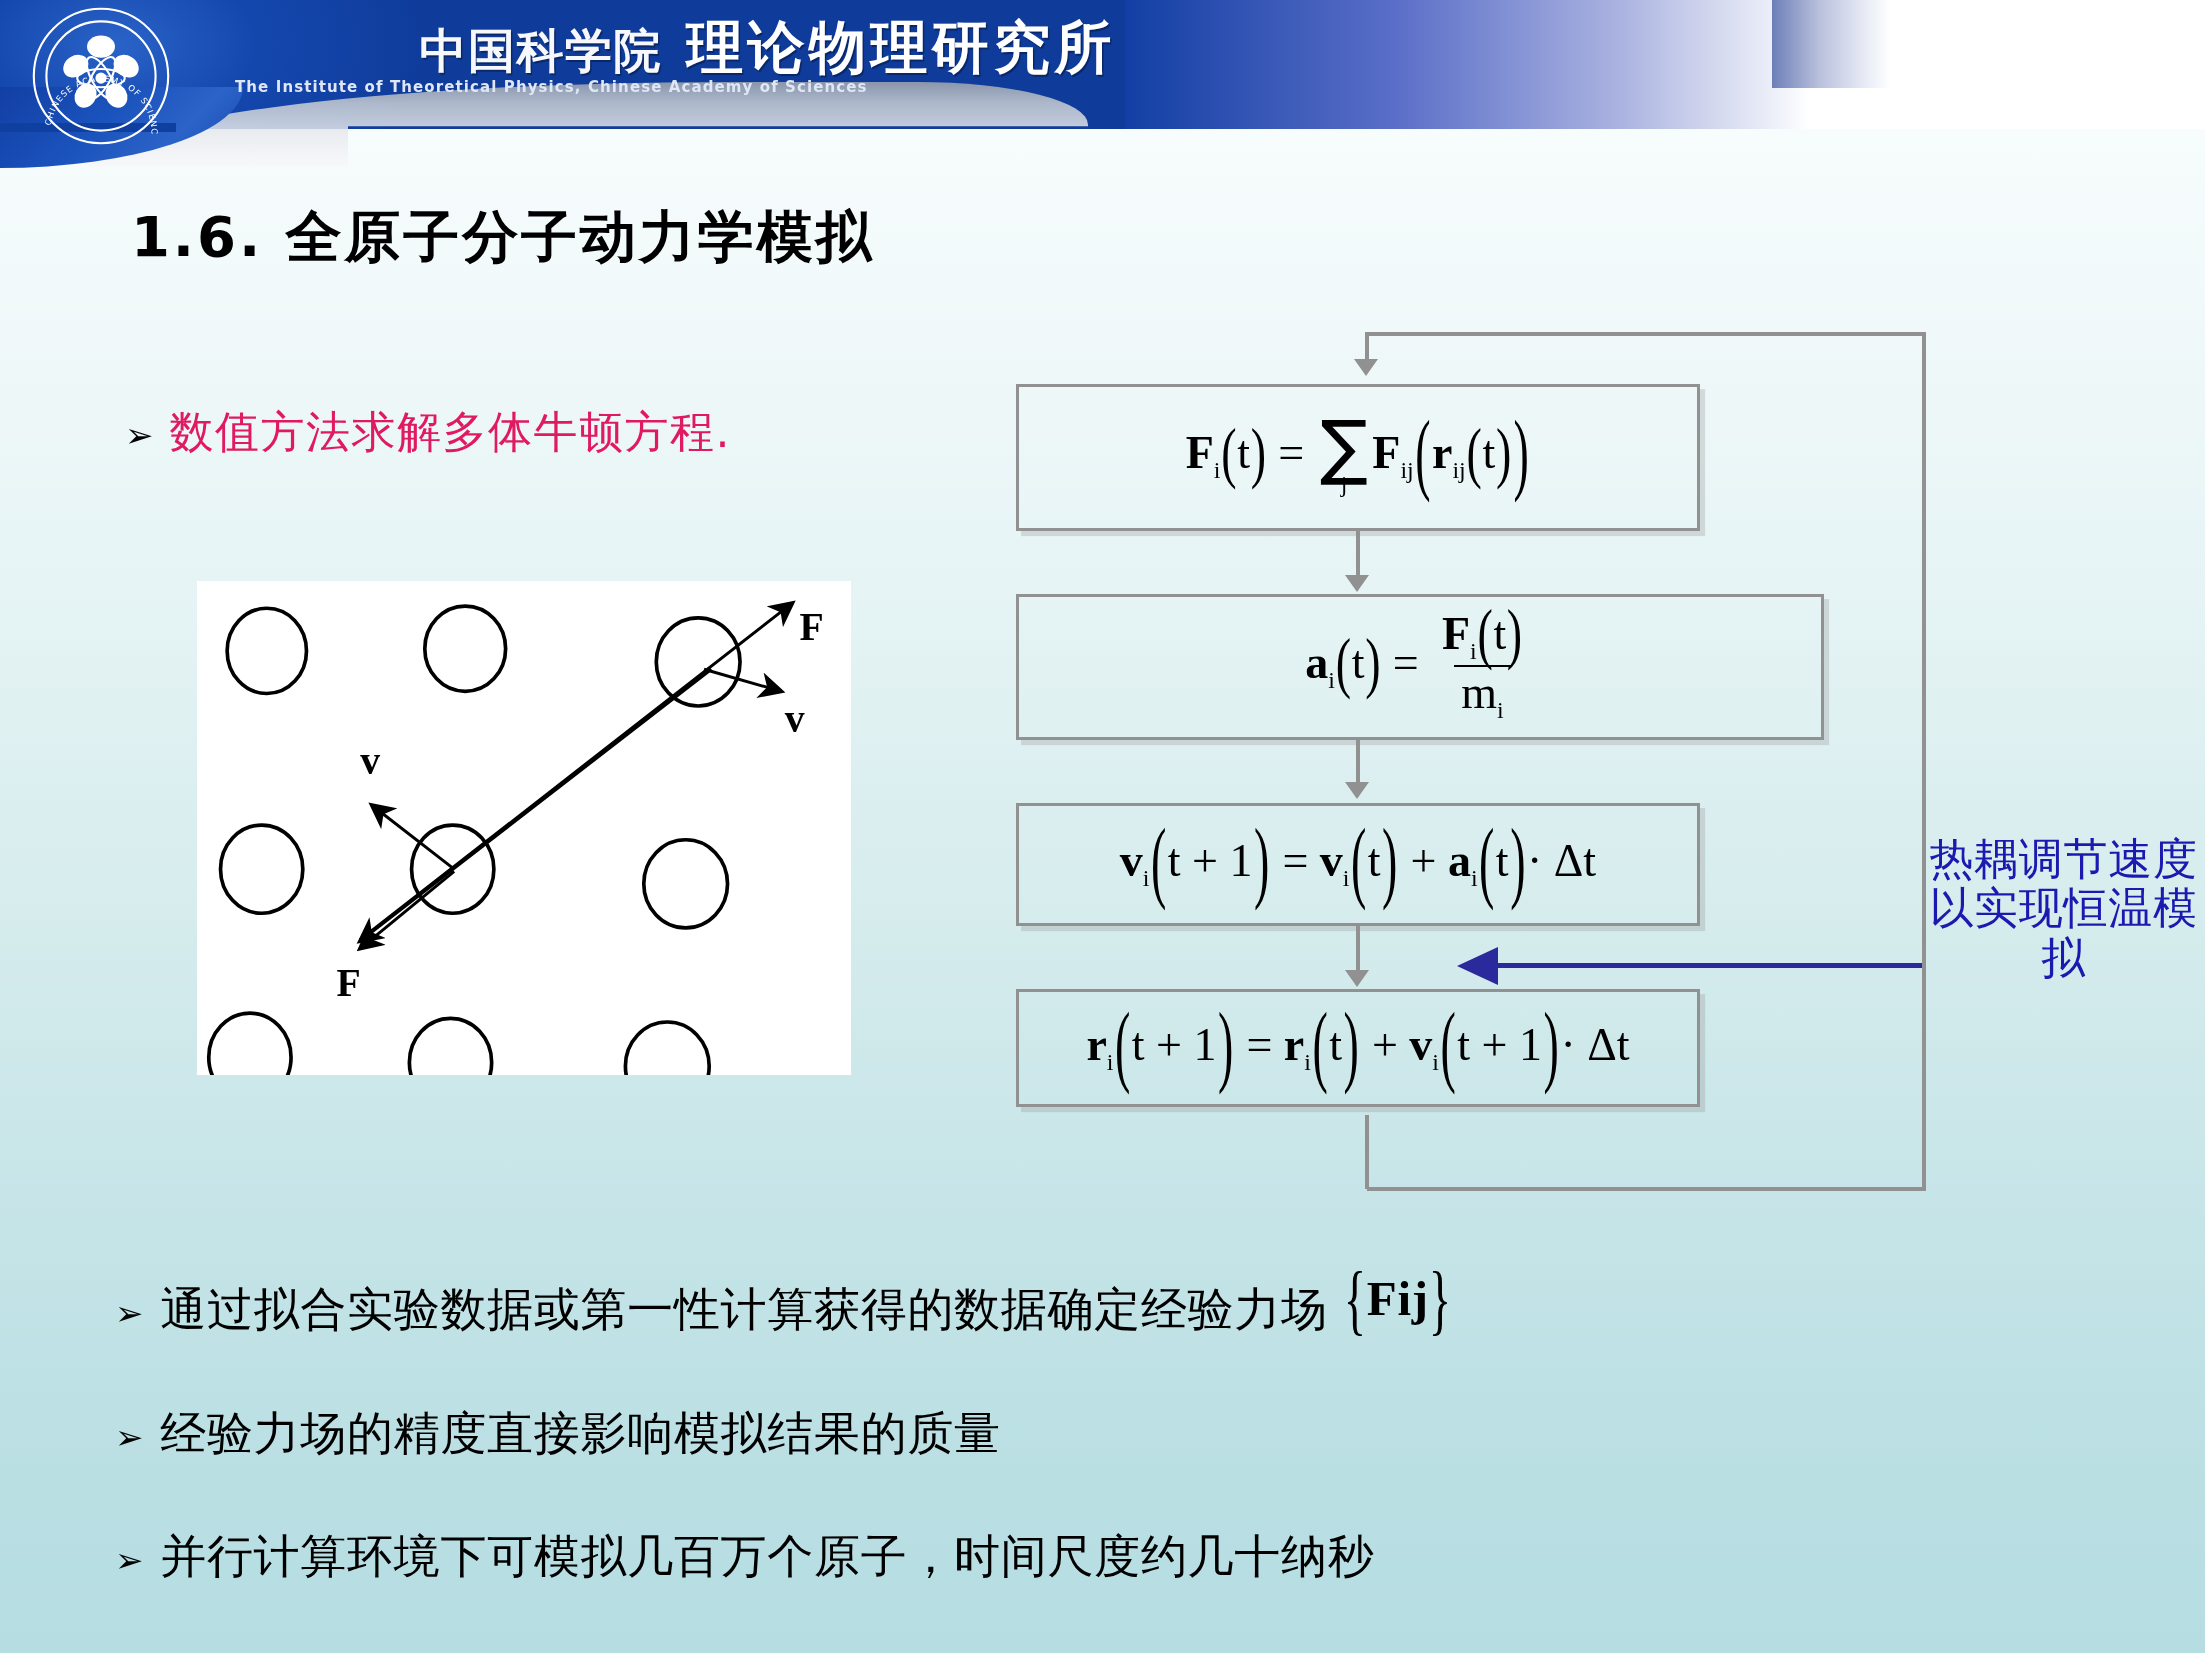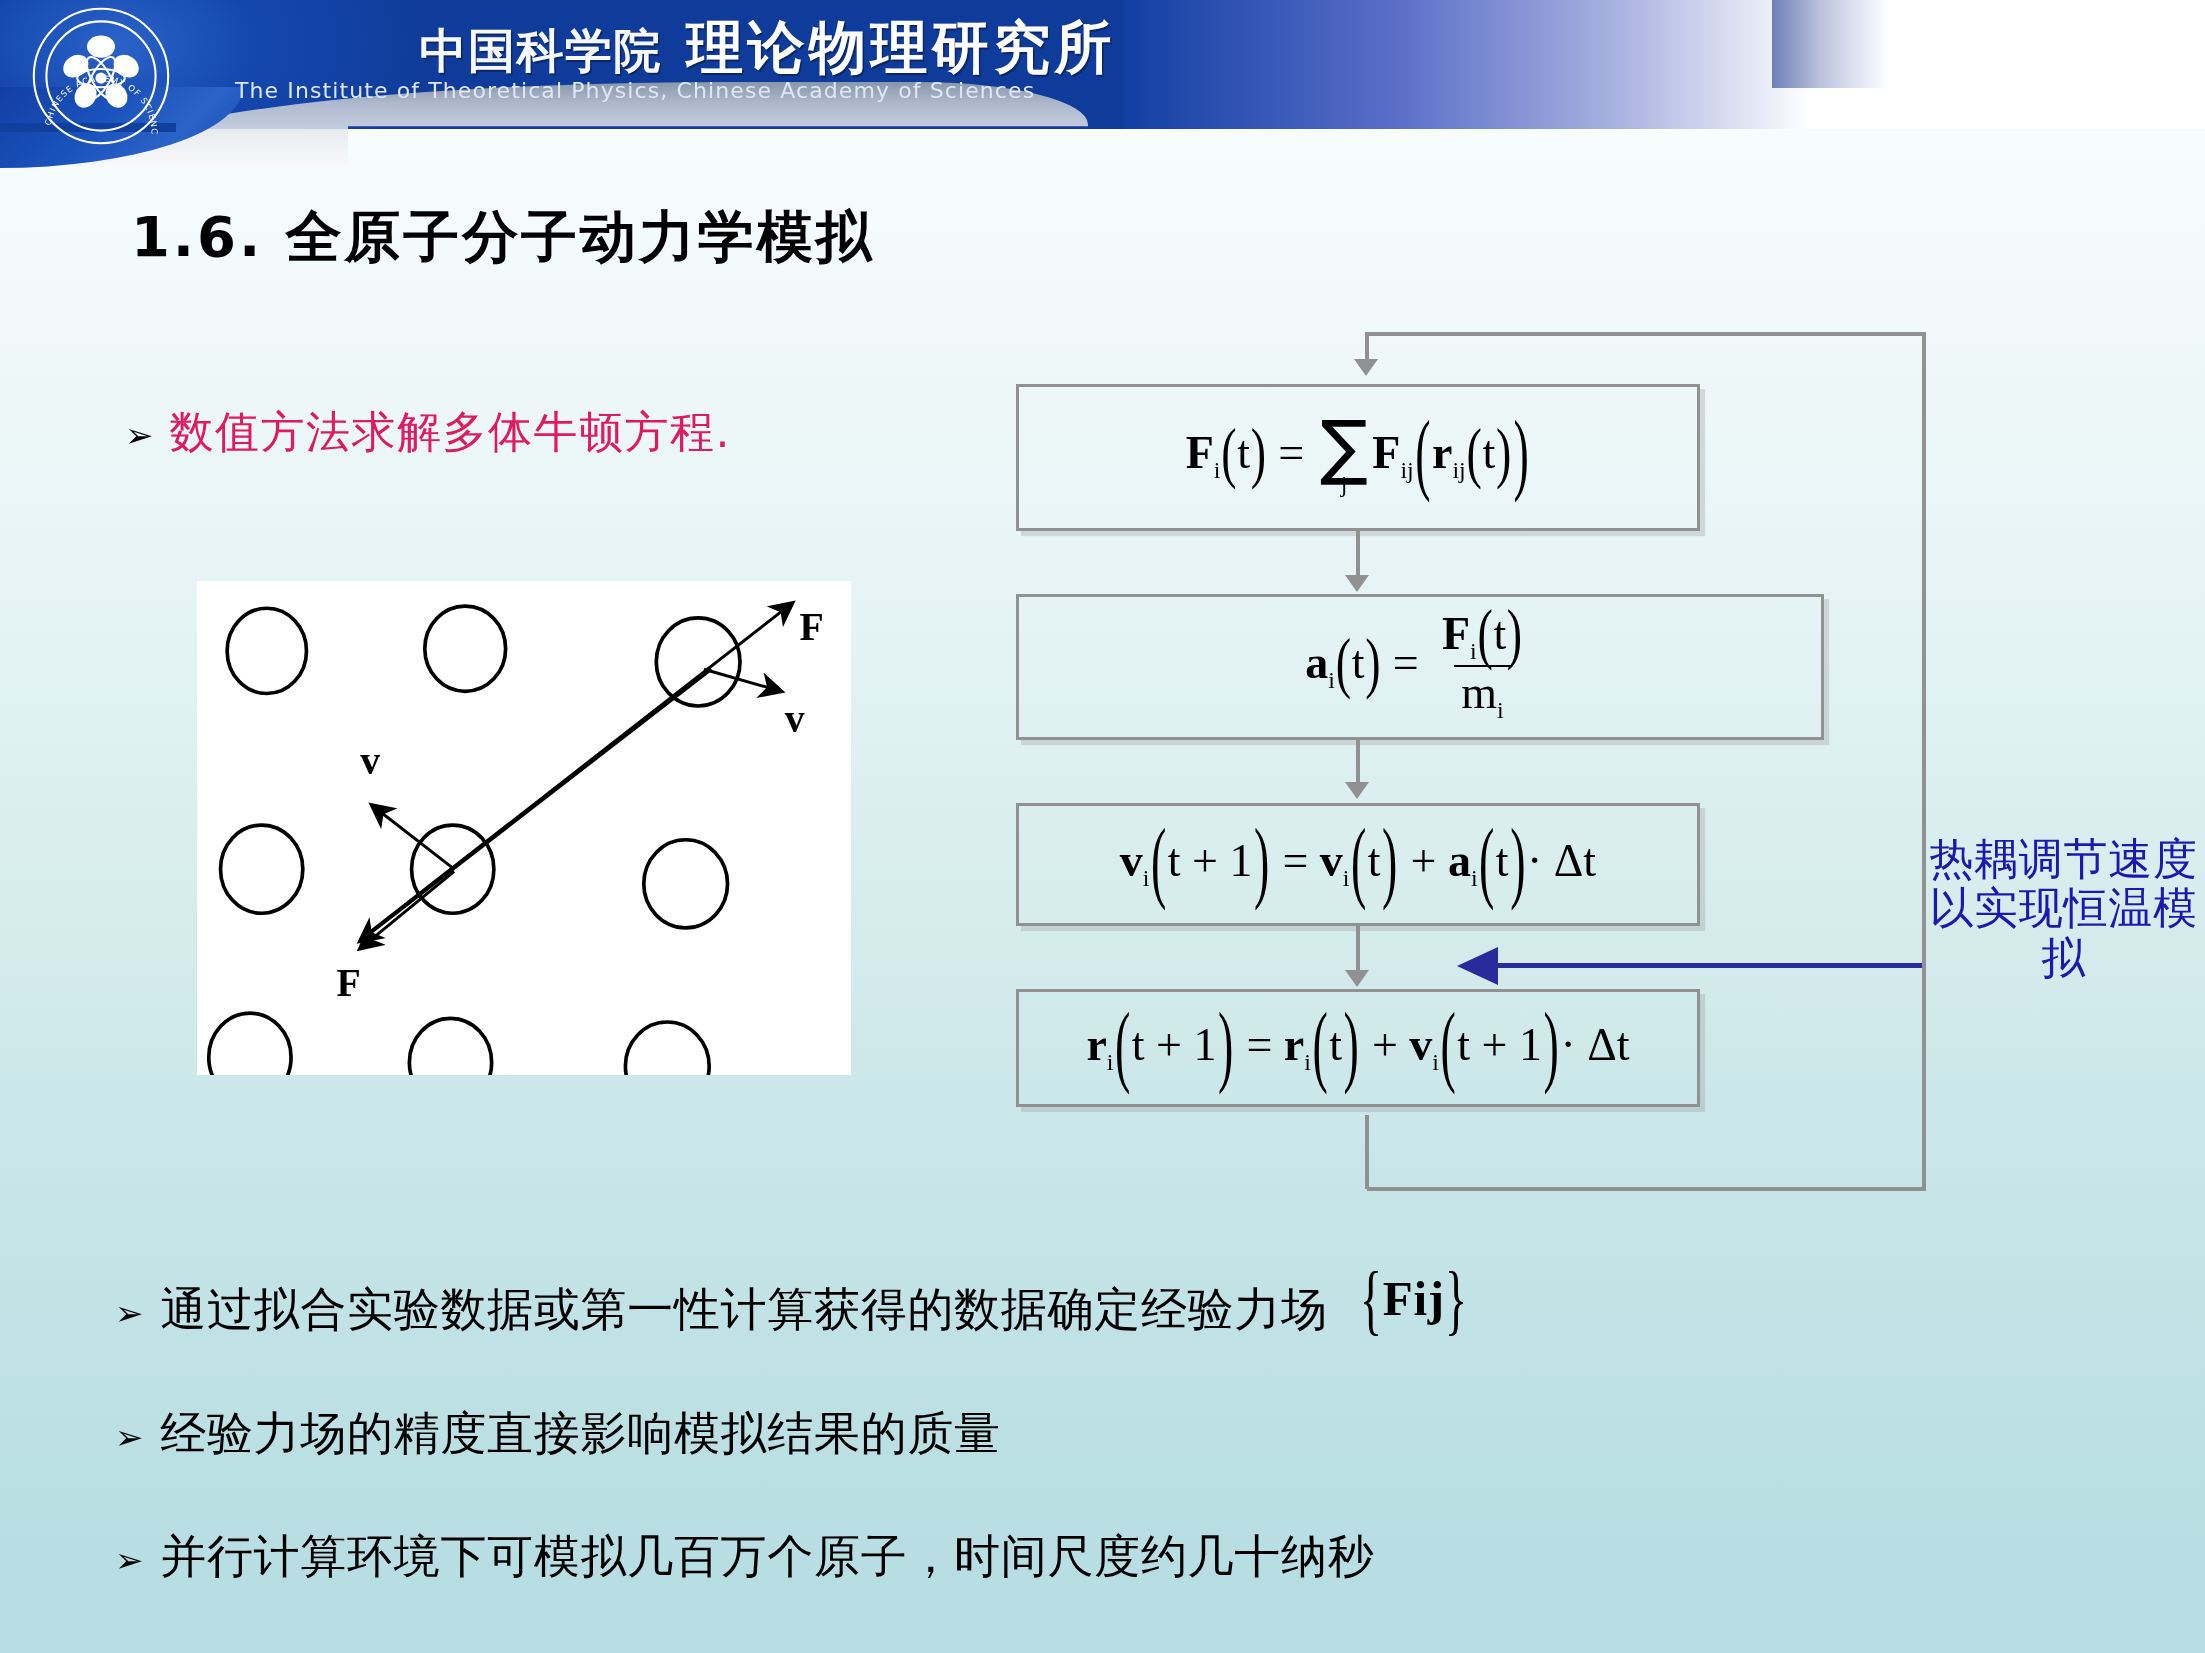--- a/index.html
+++ b/index.html
@@ -100,24 +100,25 @@
     color: #ffffff;
     text-shadow: 1.5px 1.5px 0.7px rgba(0,0,0,.35);
     white-space: nowrap;
     text-align: right;
   }
   #banner-cn .cn-sub { font-size: 47px; letter-spacing: 1.5px; opacity: .97; }
   #banner-en {
     position: absolute;
     left: 235px; top: 78px;
     font-family: "DejaVu Sans", "Liberation Sans", sans-serif;
-    font-size: 22px;
+    font-size: 15px;
     letter-spacing: 1.1px;
     color: #dfe6f6;
     white-space: nowrap;
+    font-weight: bold;
   }
 
   
   #title {
     position: absolute;
     left: 131px; top: 200px;
     font-family: "DejaVu Sans", "Liberation Sans", sans-serif;
     font-size: 56px;
     font-weight: bold;
     color: #000000;
@@ -262,21 +263,21 @@
     color: #000000;
     letter-spacing: 0.7px;
   }
   #bbullet1 { left: 115px; top: 1279px; }
   #bbullet2 { left: 115px; top: 1403px; }
   #bbullet3 { left: 115px; top: 1526px; }
 
   .braces {
     font-family: "Liberation Serif", "DejaVu Serif", serif;
     font-size: 49px;
-    margin-left: 32px;
+    margin-left: 16px;
     position: relative;
     top: -10.3px;
   }
   .braces .bk { display: inline-block; transform: scaleY(1.7); font-size: .95em; }
 
   
   #watermark {
     position: absolute;
     left: 1638px; top: 1513px;
     font-family: "DejaVu Sans", "Liberation Sans", sans-serif;

